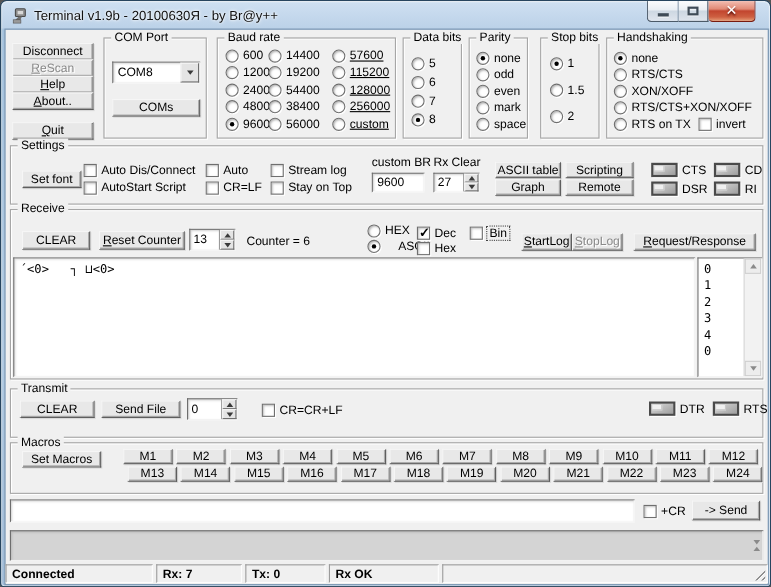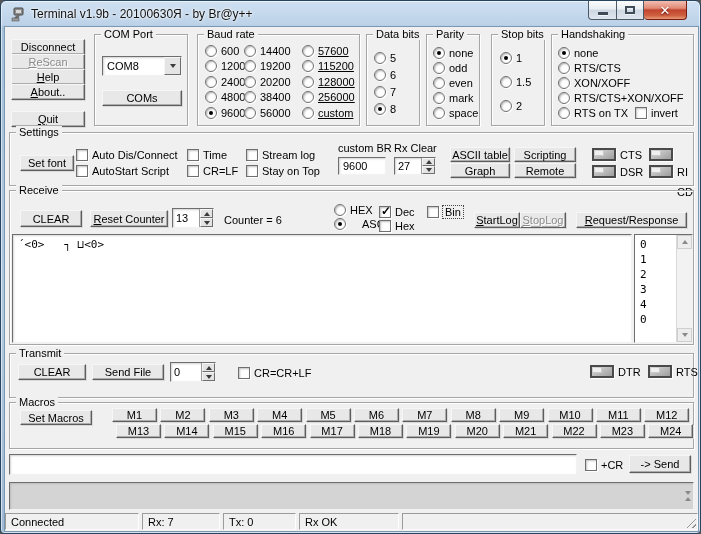--- a/index.html
+++ b/index.html
@@ -62,21 +62,21 @@
     box-shadow:inset 1px 1px 2px rgba(0,0,0,.15); font-family:"DejaVu Sans Mono",monospace; font-size:11px; padding:3px 5px; white-space:pre; overflow:hidden; }
   .rxlist { position:absolute; background:#FFF; border:1px solid; border-color:#6E6E6E #F2F2F2 #F2F2F2 #6E6E6E; display:flex; overflow:hidden; }
   .rxlist-items { flex:1; font-family:"DejaVu Sans Mono",monospace; font-size:11px; line-height:15px; padding:2px 0 0 5px; }
   .vscroll { width:16px; background:#F2F2F2; border-left:1px solid #D8D8D8; display:flex; flex-direction:column; justify-content:space-between; }
   .varr { height:14px; display:flex; align-items:center; justify-content:center; background:#EDEDED; border:1px solid #CFCFCF; }
   .varr .tri-up, .varr .tri-down { border-bottom-color:#8A8A8A; border-top-color:#8A8A8A; }
   .mgrid { position:absolute; display:grid; grid-template-columns:repeat(12,45px); column-gap:3.4px; }
   .mgrid .btn { position:static; height:14px; font-size:11px; }
   .graybox { position:absolute; background:#D4D4D4; border:1px solid; border-color:#6E6E6E #F2F2F2 #F2F2F2 #6E6E6E; box-shadow:inset 1px 1px 2px rgba(0,0,0,.12); }
   .statusbar { position:absolute; }
-  .sp { position:absolute; top:0; height:17px; background:#F0F0F0; border:1px solid; border-color:#9B9B9B #FDFDFD #FDFDFD #9B9B9B; display:flex; align-items:center; padding-left:5px; white-space:nowrap; }
+  .sp { position:absolute; top:0; height:17px; background:#F0F0F0; border:1px solid; border-color:#9B9B9B #FDFDFD #FDFDFD #9B9B9B; display:flex; align-items:center; padding-left:5px; white-space:nowrap;font-weight:bold; }
   .grip { position:absolute; right:2px; bottom:2px; width:12px; height:12px;
     background:repeating-linear-gradient(135deg,transparent 0 2px,#909090 2px 3px,#FAFAFA 3px 4px);
     clip-path:polygon(100% 0,100% 100%,0 100%); }
   u { text-decoration:underline; }
 </style>
 </head>
 <body>
 
 <div class="window">
 
@@ -148,21 +148,21 @@
       <div class="opt">
           <span class="radio"></span>
           <span>14400</span>
         </div>
       <div class="opt">
           <span class="radio"></span>
           <span>19200</span>
         </div>
       <div class="opt">
           <span class="radio"></span>
-          <span>20200</span>
+          <span>54400</span>
         </div>
       <div class="opt">
           <span class="radio"></span>
           <span>38400</span>
         </div>
       <div class="opt">
           <span class="radio"></span>
           <span>56000</span>
         </div>
     </div>
@@ -290,21 +290,21 @@
     <div class="opt" style="position:absolute;left:66px;top:15px;">
         <span class="chk"></span>
         <span>Auto Dis/Connect</span>
       </div>
     <div class="opt" style="position:absolute;left:66px;top:31px;text-align:right;">
         <span class="chk"></span>
         <span>AutoStart Script</span>
       </div>
     <div class="opt" style="position:absolute;left:177px;top:15px;">
         <span class="chk"></span>
-        <span>Time</span>
+        <span>Auto</span>
       </div>
     <div class="opt" style="position:absolute;left:177px;top:31px;">
         <span class="chk"></span>
         <span>CR=LF</span>
       </div>
     <div class="opt" style="position:absolute;left:236px;top:15px;">
         <span class="chk"></span>
         <span>Stream log</span>
       </div>
     <div class="opt" style="position:absolute;left:236px;top:31px;">
@@ -325,21 +325,21 @@
           </div>
       </div>
     </div>
     <div class="btn" style="left:440px;top:14px;width:60px;height:15px;">ASCII table</div>
     <div class="btn" style="left:440px;top:30px;width:60px;height:15px;">Graph</div>
     <div class="btn" style="left:504px;top:14px;width:62px;height:15px;">Scripting</div>
     <div class="btn" style="left:504px;top:30px;width:62px;height:15px;">Remote</div>
     <span class="led" style="left:582px;top:15px;"></span>
     <span class="lbl" style="left:610px;top:16px;">CTS</span>
     <span class="led" style="left:639px;top:15px;"></span>
-    <span class="lbl" style="left:667px;top:16px;margin-top:37px;">CD</span>
+    <span class="lbl" style="left:667px;top:16px;">CD</span>
     <span class="led" style="left:582px;top:32px;"></span>
     <span class="lbl" style="left:610px;top:33px;">DSR</span>
     <span class="led" style="left:639px;top:32px;"></span>
     <span class="lbl" style="left:667px;top:33px;">RI</span>
   </div>
 
   <div class="grp" style="left:8px;top:189px;width:685px;height:155px;">
     <span class="legend">Receive</span>
     <div class="btn" style="left:10px;top:19px;width:62px;height:17px;">CLEAR</div>
     <div class="btn" style="left:80px;top:19px;width:78px;height:17px;"><u>R</u>eset Counter</div>

